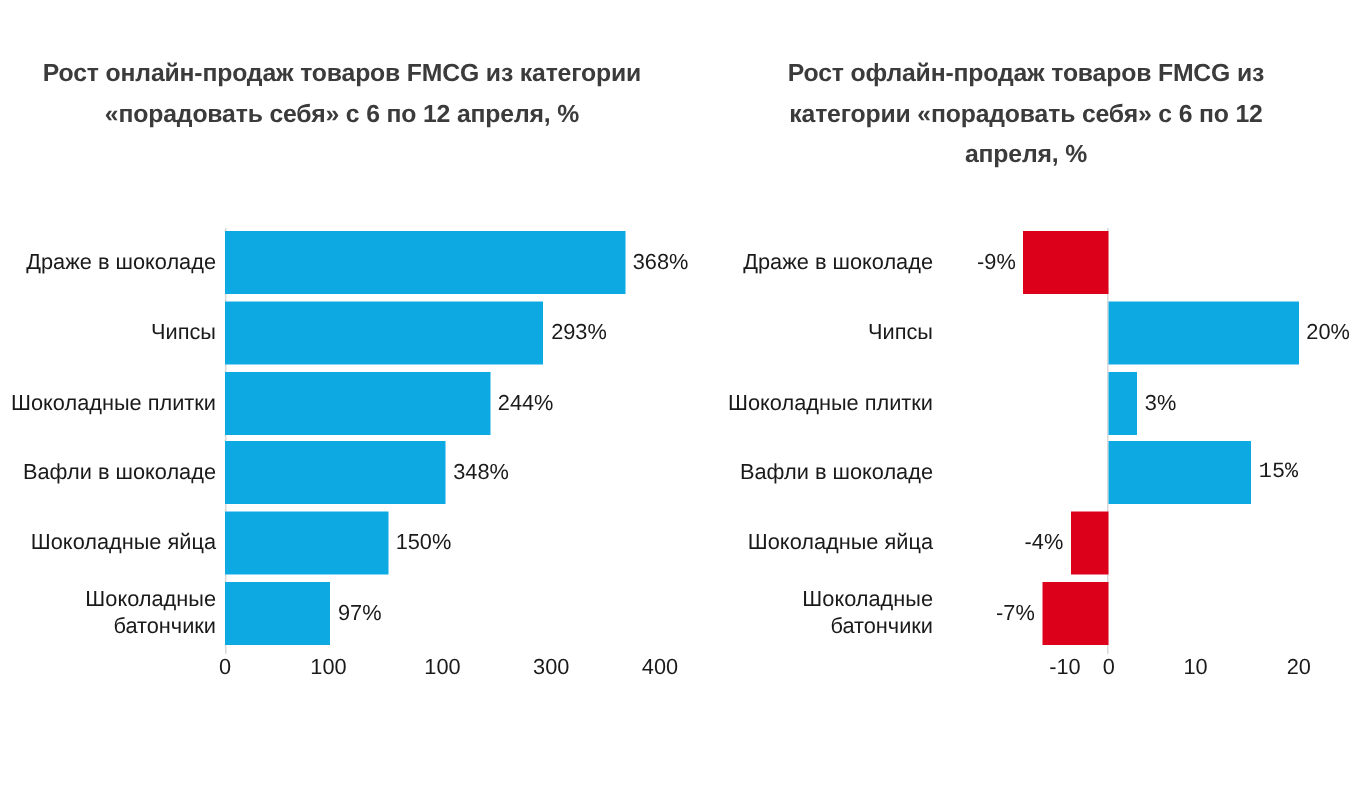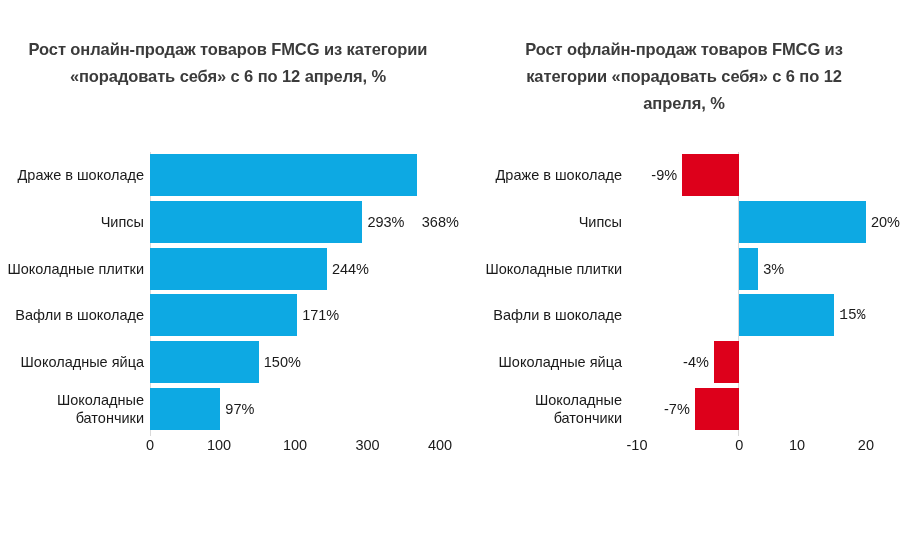--- a/index.html
+++ b/index.html
@@ -119,36 +119,36 @@
   <div class="panel panel-left">
 
     <div class="chart-title">Рост онлайн-продаж товаров FMCG из категории «порадовать себя» с 6 по 12 апреля, %</div>
 
     <div class="axis-line"></div>
 
     <div class="plot" id="plot-online">
         <div class="row" style="top: 0px; height: 46.6667px;">
           <div class="cat-label" style="position: absolute; text-align: right; left: -150px; width: 144px;">Драже в шоколаде</div>
           <div class="bar pos" style="left: 0px; width: 266.8px; top: 2.33333px;"></div>
-          <div class="val-label" style="left: 271.8px; margin-top: 47px;">368%</div>
+          <div class="val-label" style="left: 271.8px;">368%</div>
         </div>
         <div class="row" style="top: 46.6667px; height: 46.6667px;">
           <div class="cat-label" style="position: absolute; text-align: right; left: -150px; width: 144px;">Чипсы</div>
           <div class="bar pos" style="left: 0px; width: 212.425px; top: 2.33333px;"></div>
           <div class="val-label" style="left: 217.425px;">293%</div>
         </div>
         <div class="row" style="top: 93.3333px; height: 46.6667px;">
           <div class="cat-label" style="position: absolute; text-align: right; left: -150px; width: 144px;">Шоколадные плитки</div>
           <div class="bar pos" style="left: 0px; width: 176.9px; top: 2.33333px;"></div>
           <div class="val-label" style="left: 181.9px;">244%</div>
         </div>
         <div class="row" style="top: 140px; height: 46.6667px;">
           <div class="cat-label" style="position: absolute; text-align: right; left: -150px; width: 144px;">Вафли в шоколаде</div>
           <div class="bar pos" style="left: 0px; width: 147.175px; top: 2.33333px;"></div>
-          <div class="val-label" style="left: 152.175px;">171%</div>
+          <div class="val-label" style="left: 152.175px;">348%</div>
         </div>
         <div class="row" style="top: 186.667px; height: 46.6667px;">
           <div class="cat-label" style="position: absolute; text-align: right; left: -150px; width: 144px;">Шоколадные яйца</div>
           <div class="bar pos" style="left: 0px; width: 108.75px; top: 2.33333px;"></div>
           <div class="val-label" style="left: 113.75px;">150%</div>
         </div>
         <div class="row" style="top: 233.333px; height: 46.6667px;">
           <div class="cat-label" style="position: absolute; text-align: right; left: -150px; width: 144px;">Шоколадные батончики</div>
           <div class="bar pos" style="left: 0px; width: 70.325px; top: 2.33333px;"></div>
           <div class="val-label" style="left: 75.325px;">97%</div>
@@ -198,19 +198,19 @@
         <div class="val-label" style="right: 149.165px;">-4%</div>
       </div>
       <div class="row" style="top: 233.333px; height: 46.6667px;">
         <div class="cat-label" style="position: absolute; text-align: right; left: -183px; width: 152px;">Шоколадные батончики</div>
         <div class="bar neg" style="left: 41.8238px; width: 44.3586px; top: 2.33333px;"></div>
         <div class="val-label" style="right: 168.176px;">-7%</div>
       </div>
     </div>
 
   <div id="xaxis-offline" style="position:absolute;top:437px;left:0;width:912px;height:24px;">
-      <div class="tick" style="left: 637px;">-10</div>
+      <div class="tick" style="left: 710px;">-10</div>
       <div class="tick" style="left: 739.182px;">0</div>
       <div class="tick" style="left: 797px; text-align: center;">10</div>
       <div class="tick" style="left: 865.921px;">20</div>
     </div>
 
 </div>
 
 </body></html>

